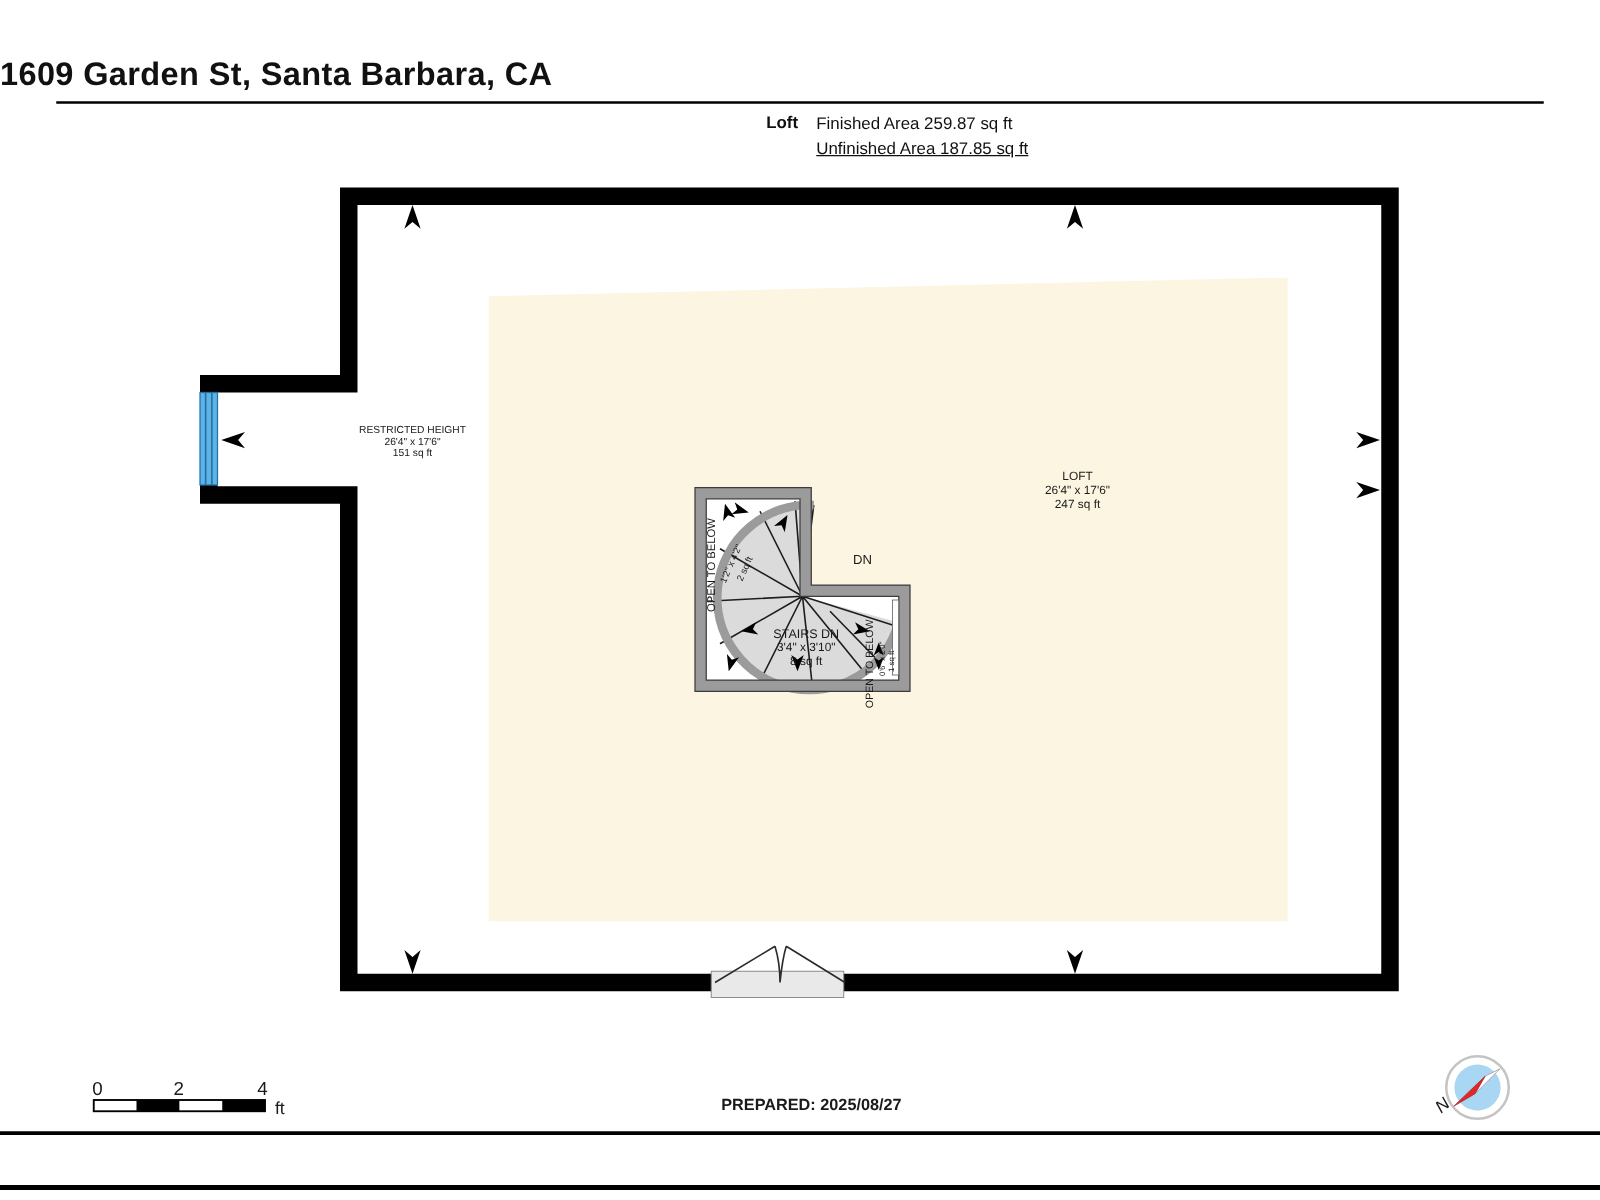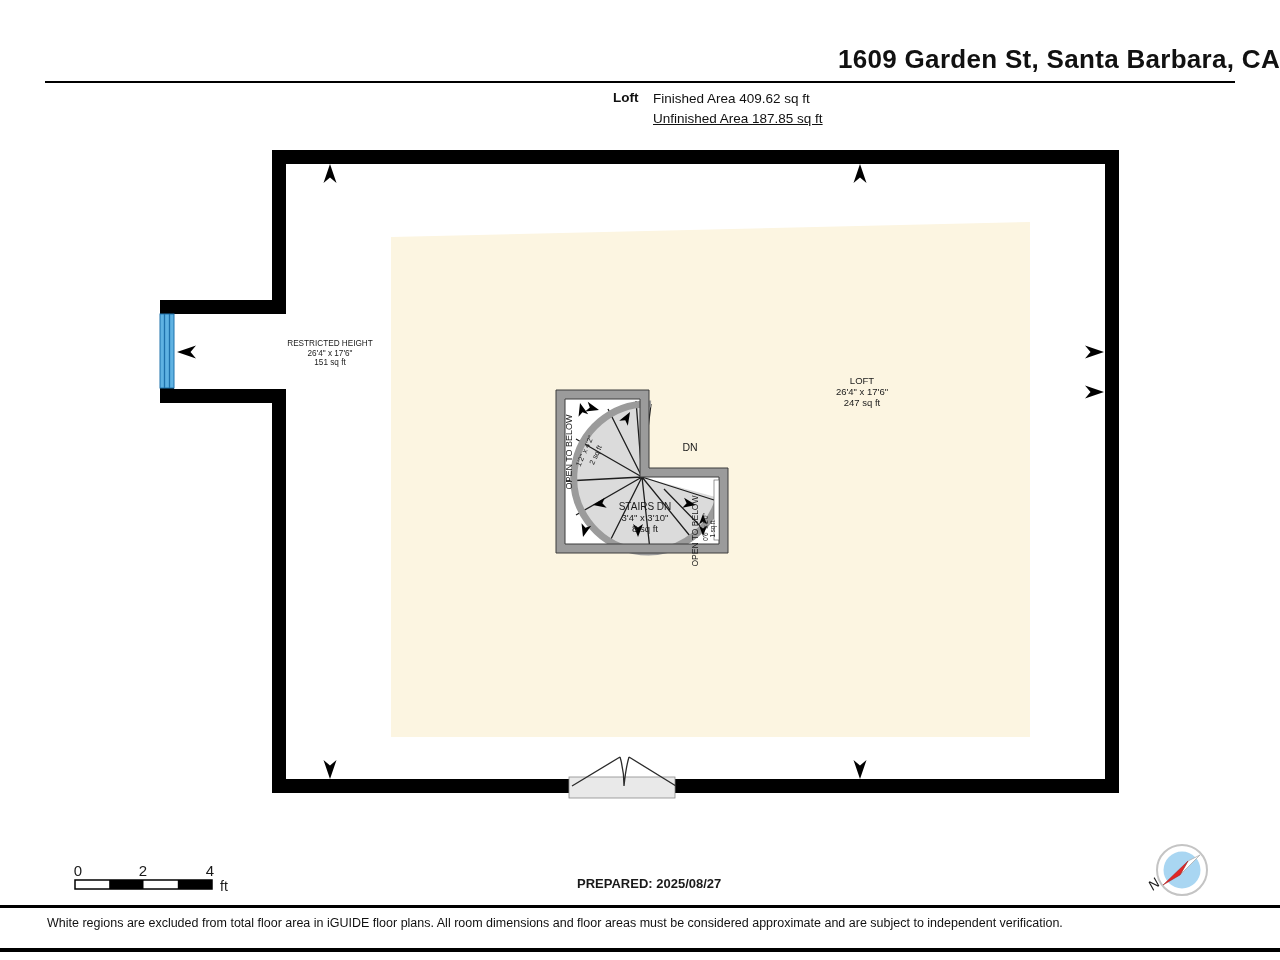--- a/index.html
+++ b/index.html
@@ -1,37 +1,37 @@
 <!DOCTYPE html>
 <html style="--finished: #FCF5E1; --wall: #000000; --stair-wall: #9B9B9B; --stair-floor: #DBDBDB; --window: #5FB2E2; --window-stripe: #1F72AC; --compass-blue: #A9D6F2; --compass-red: #E32726; --sill: #E9E9E9;"><head>
 <meta charset="utf-8">
 <style>
   html,body{margin:0;padding:0;background:#fff;}
   .page{position:relative;width:1280px;height:960px;background:#fff;overflow:hidden;
         font-family:"Liberation Sans", sans-serif;color:#111;}
-  .title{position:absolute;top:44px;left:0;width:1280px;text-align:right;
+  .title{position:absolute;top:44px;left:0;width:1280px;text-align:left;
          font-size:26px;font-weight:bold;letter-spacing:.3px;}
   .title-rule{position:absolute;top:81px;left:45px;width:1190px;height:2px;background:#000;}
   .sub-label{position:absolute;top:90px;left:613px;font-size:13.5px;font-weight:bold;}
   .sub-line1{position:absolute;top:91px;left:653px;font-size:13.5px;}
   .sub-line2{position:absolute;top:111px;left:653px;font-size:13.5px;text-decoration:underline;}
   svg text{font-family:"Liberation Sans", sans-serif;fill:#1a1a1a;}
   .footer-rule{position:absolute;top:905px;left:0;width:1280px;height:3px;background:#000;}
   .footer-text{position:absolute;top:916px;left:47px;width:1200px;font-size:12.5px;color:#111;}
   .bottom-bar{position:absolute;top:948px;left:0;width:1280px;height:4px;background:#000;}
 </style>
 </head>
 <body>
 
 <div class="page">
 
   <div class="title">1609 Garden St, Santa Barbara, CA</div>
   <div class="title-rule"></div>
   <div class="sub-label">Loft</div>
-  <div class="sub-line1">Finished Area 409.62 sq ft</div>
+  <div class="sub-line1">Finished Area 259.87 sq ft</div>
   <div class="sub-line2">Unfinished Area 187.85 sq ft</div>
 
   <svg width="1280" height="960" viewBox="0 0 1280 960" style="position:absolute;top:0;left:0;">
     <defs>
       <path id="dartL" d="M0,0 L6.5,19 L0,13.5 L-6.5,19 Z"></path>
       <path id="dartS" d="M0,0 L5,13 L0,9.5 L-5,13 Z"></path>
     </defs>
 
     <polygon points="391,237 1030,222 1030,737 391,737" style="fill:var(--finished);"></polygon>
 
@@ -121,16 +121,15 @@
     <g>
       <circle cx="1182" cy="870" r="25" fill="#fff" stroke="#C4C4C4" stroke-width="2"></circle>
       <circle cx="1182" cy="870" r="18.5" style="fill:var(--compass-blue);"></circle>
       <polygon points="1200,855 1188,861 1180,875" fill="#fff" stroke="#ADADAD" stroke-width="0.8"></polygon>
       <polygon points="1163,885 1188,861 1180,875" style="fill:var(--compass-red);" stroke="#9b1d1d" stroke-width="0.5"></polygon>
       <text transform="translate(1153,891) rotate(-40)" font-size="14" font-style="italic" font-family="Liberation Serif, serif">N</text>
     </g>
   </svg>
 
   <div class="footer-rule"></div>
-  <div class="footer-text">White regions are excluded from total floor area in iGUIDE floor plans. All room dimensions and floor areas must be considered approximate and are subject to independent verification.</div>
   <div class="bottom-bar"></div>
 
 </div>
 
 </body></html>

